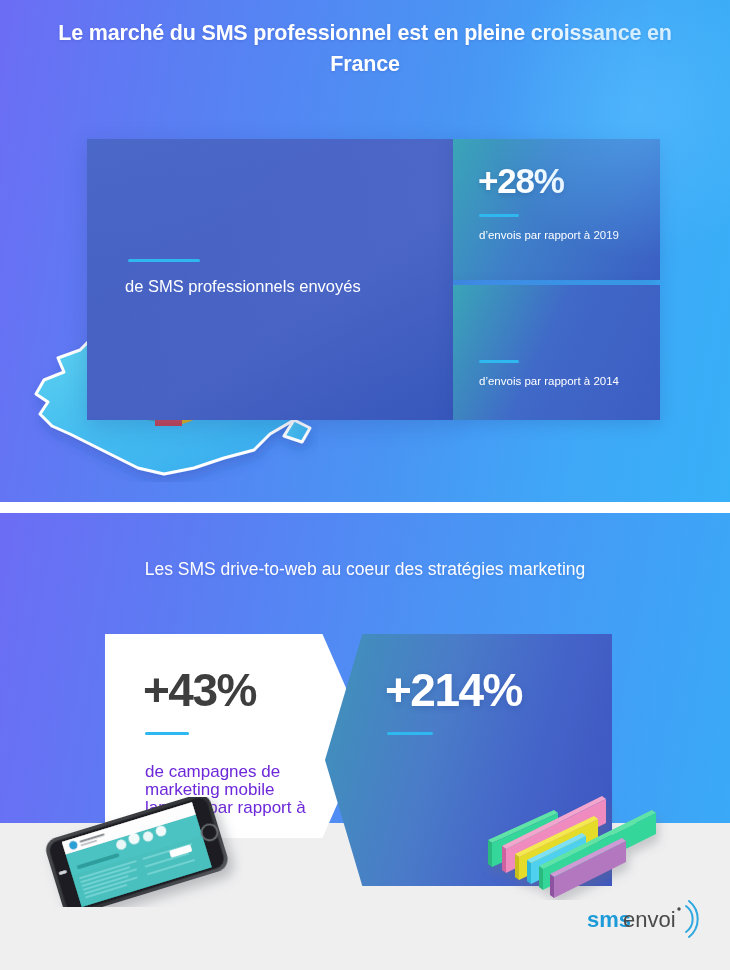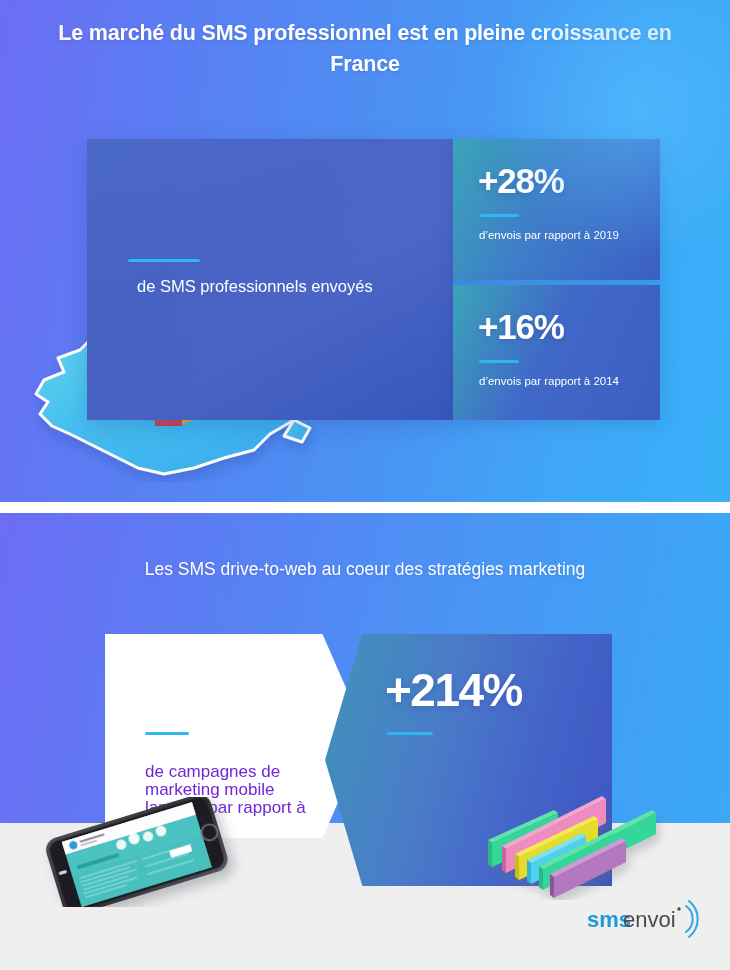--- a/index.html
+++ b/index.html
@@ -45,21 +45,21 @@
   .big-number{
     position:absolute; left:40px; top:22px;
     color:#ffffff; font-weight:bold; letter-spacing:-2px;
     font-size:66px; line-height:72px; white-space:nowrap;
     text-shadow:0 2px 6px rgba(20,40,120,.22);
   }
   .big-number .unit{ font-size:40px; letter-spacing:-0.5px; }
   .rule{ position:absolute; height:3px; background:#2fb7f0; border-radius:2px; }
   .card-main .rule{ left:41px; top:120px; width:72px; }
   .card-main .caption{
-    position:absolute; left:50px; top:136px; color:#ffffff;
+    position:absolute; left:38px; top:136px; color:#ffffff;
     font-size:16.5px; line-height:22px; font-weight:400;
   }
 
   
   .card-side{
     position:absolute; left:453px; width:207px; height:141px;
     overflow:hidden; box-shadow:0 4px 16px rgba(30,50,130,.18);
   }
   .card-side.a{ top:139px; background:linear-gradient(115deg,#3aa5b8 0%,#3f7ec9 42%,#3b5fc4 100%); }
   .card-side.b{ top:285px; height:135px; background:linear-gradient(115deg,#3aa5b8 0%,#4069c8 45%,#3c5dc2 100%); }
@@ -199,36 +199,36 @@
       <div class="caption">de SMS professionnels envoyés</div>
     </div>
 
     <div class="card-side a">
       <div class="pct">+28%</div>
       <div class="rule"></div>
       <div class="caption">d’envois par rapport à 2019</div>
     </div>
 
     <div class="card-side b">
-      <div class="pct">+16%</div>
       <div class="rule"></div>
       <div class="caption">d’envois par rapport à 2014</div>
     </div>
 
   </div>
 
   <div class="divider"></div>
 
   <div class="section-two">
     <div class="title-two">Les SMS drive-to-web au coeur des stratégies marketing</div>
   </div>
 
   <div class="bottom-gray"></div>
 
   <div class="card-white">
+    <div class="pct">+43%</div>
     <div class="rule"></div>
     <div class="caption">de campagnes de marketing mobile lancées par rapport à 2020</div>
   </div>
 
   <div class="card-blue">
     <div class="pct">+214%</div>
     <div class="rule"></div>
   </div>
 
   <svg class="phone-art" viewBox="0 0 215 110">

